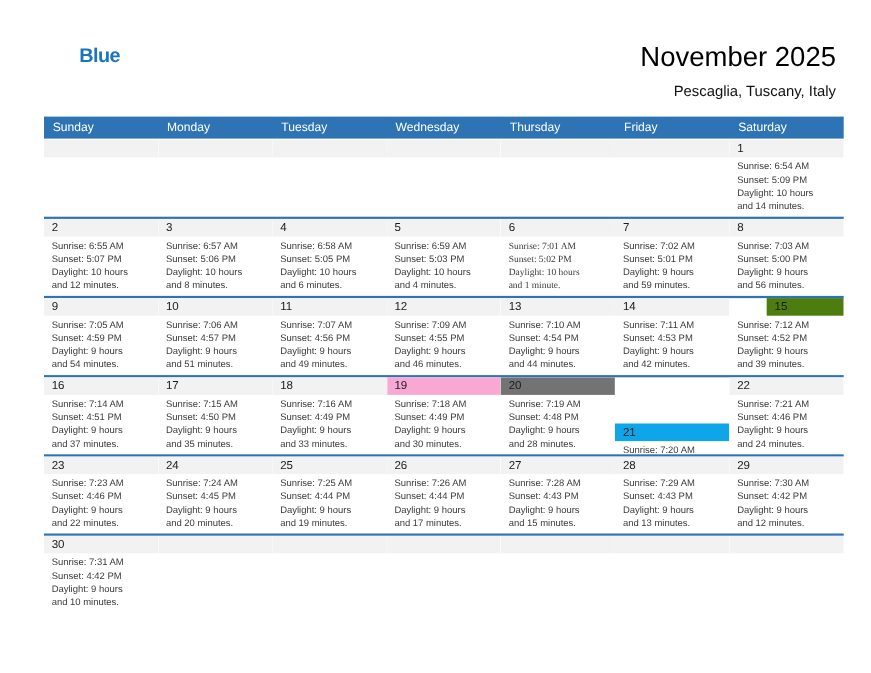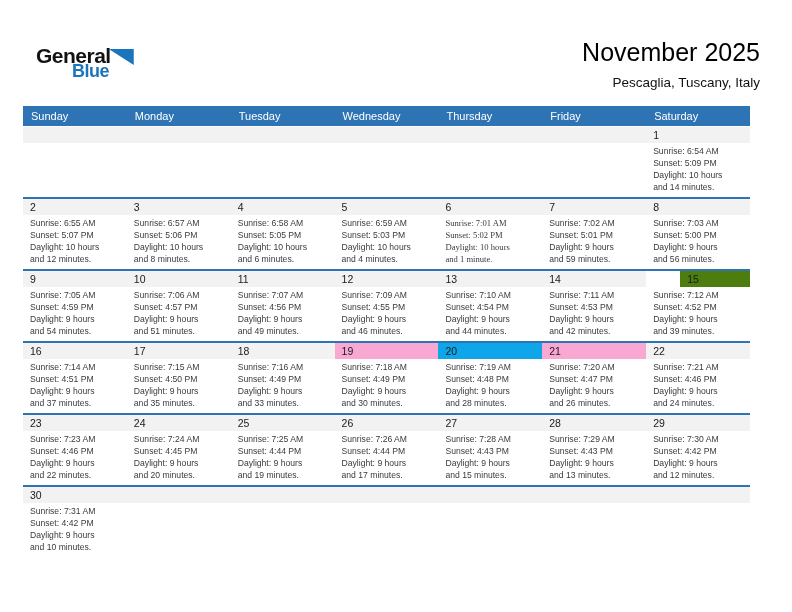--- a/index.html
+++ b/index.html
@@ -11,40 +11,37 @@
   .logo{position:absolute;left:36px;top:45px;line-height:1;}
   .logo-line1{font-size:21px;font-weight:700;letter-spacing:-0.5px;color:#121212;white-space:nowrap;}
   .logo-tri{display:inline-block;width:25px;height:16px;margin-left:-2px;vertical-align:-2px;
             clip-path:polygon(0 0,100% 0,100% 100%);} 
   .logo-line2{font-size:18px;font-weight:700;letter-spacing:-0.5px;margin:-4px 0 0 36px;}
   .titles{position:absolute;right:32px;top:38px;text-align:right;}
   .title{font-size:25px;color:#000;}
   .subtitle{font-size:13.5px;color:#111;margin-top:8px;}
 
   
-  .calendar{position:absolute;left:23px;top:106px;width:727px;}
+  .calendar{position:absolute;left:40px;top:106px;width:727px;}
   .weekday-row{display:grid;grid-template-columns:repeat(7,1fr);height:20px;align-items:center;
                color:#fff;font-size:11px;}
   .weekday-cell{padding-left:8px;overflow:hidden;white-space:nowrap;}
   #weeks{margin-top:1px;}
   .week{display:grid;grid-template-columns:repeat(7,1fr);height:70px;}
   .week.bordered{border-bottom:2px solid #2E74B5;}
   .week:last-child{height:73px;}
   .day-cell{overflow:hidden;}
   .band{height:16px;background:#F2F2F2;font-size:10.5px;color:#1a1a1a;
         padding:2px 0 0 7px;box-sizing:border-box;line-height:13px;}
   .details{padding:2px 4px 0 7px;font-size:8.6px;line-height:12.1px;color:#3a3a3a;}
 </style>
 </head>
 <body>
 
 <div class="logo">
-  <div class="logo-line1">
-    <span>General</span><span class="logo-tri" style="background: rgb(27, 117, 188);"></span>
-  </div>
   <div class="logo-line2" style="color: rgb(27, 117, 188);">Blue</div>
 </div>
 
 <div class="titles">
   <div class="title">November 2025</div>
   <div class="subtitle">Pescaglia, Tuscany, Italy</div>
 </div>
 
 <div class="calendar">
   <div class="weekday-row" id="weekday-row" style="background: rgb(46, 116, 181);">
@@ -247,30 +244,30 @@
         <div class="day-cell">
           <div class="band" style="background: #f9a8d4;">19</div>
           <div class="details" style="color: rgb(58, 58, 58);">
             <div>Sunrise: 7:18 AM</div>
             <div>Sunset: 4:49 PM</div>
             <div>Daylight: 9 hours</div>
             <div>and 30 minutes.</div>
           </div>
         </div>
         <div class="day-cell">
-          <div class="band" style="background: #0ea5e9;">20</div>
+          <div class="band" style="background: #737373;">20</div>
           <div class="details" style="color: rgb(58, 58, 58);">
             <div>Sunrise: 7:19 AM</div>
             <div>Sunset: 4:48 PM</div>
             <div>Daylight: 9 hours</div>
             <div>and 28 minutes.</div>
           </div>
         </div>
         <div class="day-cell">
-          <div class="band" style="background: #f9a8d4;">21</div>
+          <div class="band" style="background: #0ea5e9; margin-top: 42px;">21</div>
           <div class="details" style="color: rgb(58, 58, 58);">
             <div>Sunrise: 7:20 AM</div>
             <div>Sunset: 4:47 PM</div>
             <div>Daylight: 9 hours</div>
             <div>and 26 minutes.</div>
           </div>
         </div>
         <div class="day-cell">
           <div class="band" style="background: rgb(242, 242, 242);">22</div>
           <div class="details" style="color: rgb(58, 58, 58);">

